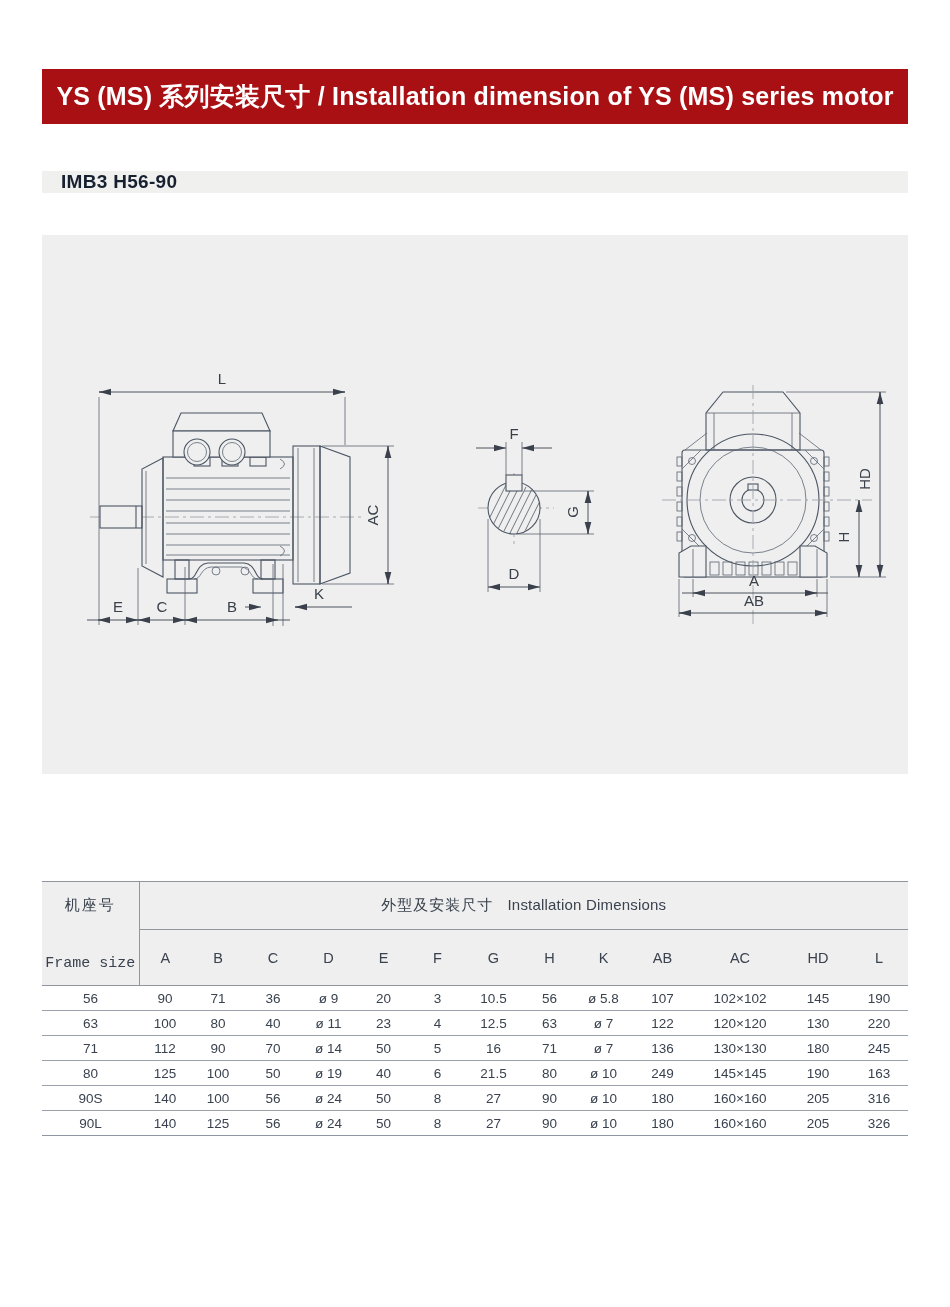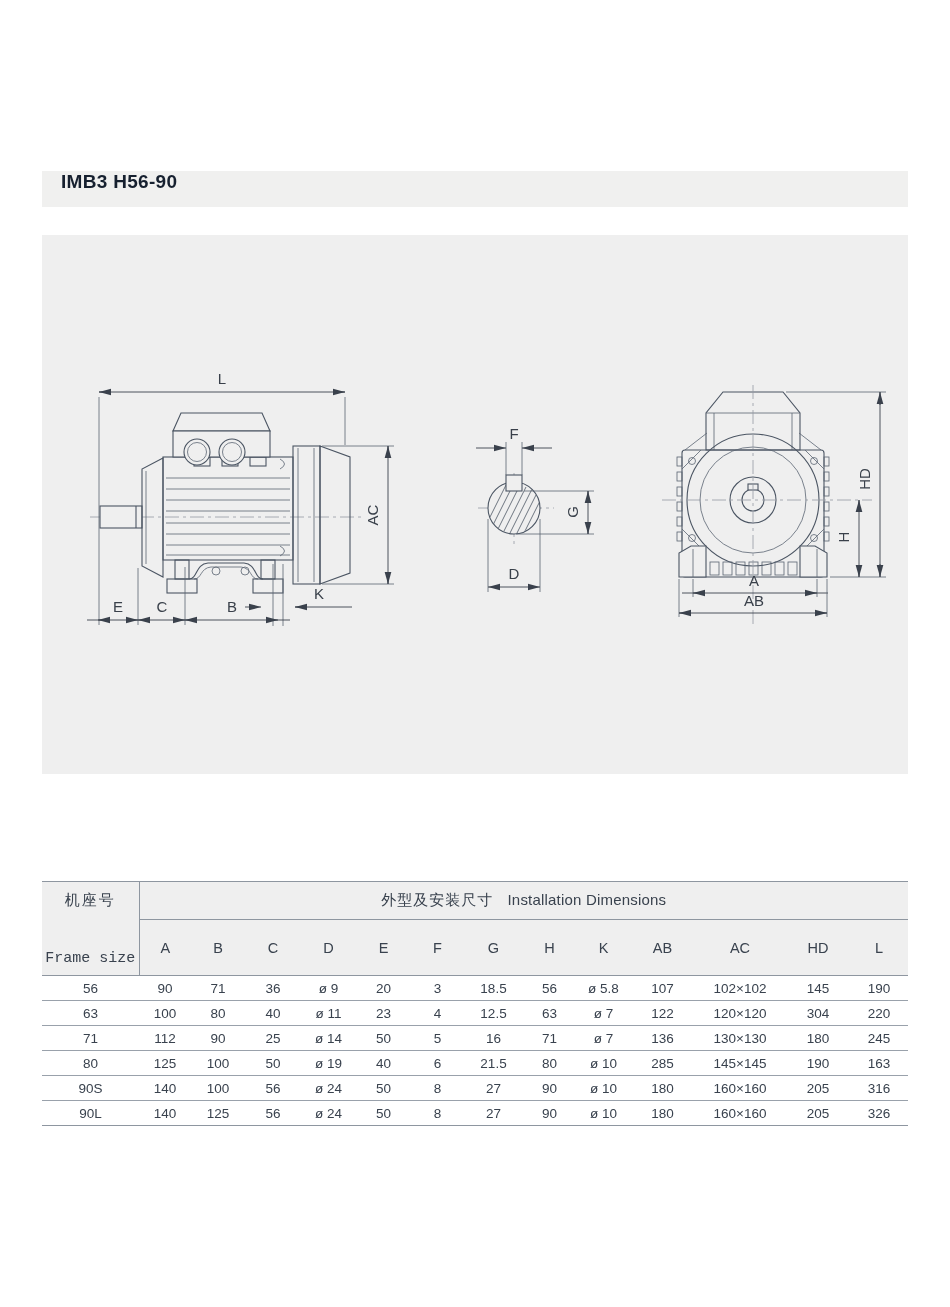--- a/index.html
+++ b/index.html
@@ -17,22 +17,22 @@
     background:#a81014;
     display:flex; align-items:center; justify-content:center;
   }
   .banner .title {
     color:#ffffff; font-size:25px; font-weight:bold; letter-spacing:0.2px;
     white-space:nowrap;
   }
 
   
   .subband {
-    position:absolute; left:42px; top:171px; width:866px; height:36px;
-    background:#f0f0ef; display:flex; align-items:flex-start;
+    position:absolute; left:42px; top:171px; width:866px; height:22px;
+    background:#f0f0ef; display:flex; align-items:center;
   }
   .subband .subtitle {
     margin-left:19px; font-size:19px; font-weight:bold; color:#16202f;
     letter-spacing:0.3px;
   }
 
   
   .drawpanel {
     position:absolute; left:42px; top:235px; width:866px; height:539px;
     background:#efefef;
@@ -55,41 +55,44 @@
   }
   table.dimtable th, table.dimtable td {
     font-weight:normal; text-align:center; vertical-align:middle;
     color:#39424e; overflow:hidden; white-space:nowrap;
   }
   th.frame-head {
     background:#efefef; border-right:1px solid #8e96a0; border-bottom:1px solid #8e96a0;
     height:94px;
   }
   th.group-head {
-    background:#efefef; border-bottom:1px solid #8e96a0; height:38px;
+    background:#efefef; border-bottom:1px solid #8e96a0; height:48px;
     font-size:15px;
   }
   th.group-head .zh { letter-spacing:1px; }
   th.group-head .en { margin-left:10px; letter-spacing:0.2px; }
   tr.colrow th {
     background:#efefef; border-bottom:1px solid #8e96a0; height:56px;
     font-size:14.5px;
   }
   .frame-zh { display:block; font-size:15px; letter-spacing:2px; margin-bottom:4px; }
   .frame-en { display:block; font-size:15px; font-family:"Liberation Mono","DejaVu Sans Mono",monospace;margin-top:40px; }
   tbody td {
     height:25px; font-size:13.5px; border-bottom:1px solid #99a1ab;
   }
   tbody tr:last-child td { border-bottom:none; }
 </style>
 </head>
 <body>
 
 <div class="page">
 
+  <div class="banner">
+    <div class="title">YS (MS) 系列安装尺寸 / Installation dimension of YS (MS) series motor</div>
+  </div>
 
   <div class="subband">
     <div class="subtitle">IMB3 H56-90</div>
   </div>
 
   <div class="drawpanel">
     <svg viewBox="0 0 866 539" width="866" height="539">
       <defs>
         <marker id="ar" viewBox="0 0 12 8" refX="11.5" refY="4" markerWidth="13" markerHeight="9" orient="auto" markerUnits="userSpaceOnUse">
           <path d="M0,0.8 L11.5,4 L0,7.2 Z" fill="#3a414c"></path>
@@ -357,49 +360,49 @@
       </thead>
       <tbody>
           <tr>
             <td>56</td>
             <td>90</td>
             <td>71</td>
             <td>36</td>
             <td>ø 9</td>
             <td>20</td>
             <td>3</td>
-            <td>18.5</td>
+            <td>10.5</td>
             <td>56</td>
             <td>ø 5.8</td>
             <td>107</td>
             <td>102×102</td>
             <td>145</td>
             <td>190</td>
           </tr>
           <tr>
             <td>63</td>
             <td>100</td>
             <td>80</td>
             <td>40</td>
             <td>ø 11</td>
             <td>23</td>
             <td>4</td>
             <td>12.5</td>
             <td>63</td>
             <td>ø 7</td>
             <td>122</td>
             <td>120×120</td>
-            <td>304</td>
+            <td>130</td>
             <td>220</td>
           </tr>
           <tr>
             <td>71</td>
             <td>112</td>
             <td>90</td>
-            <td>25</td>
+            <td>70</td>
             <td>ø 14</td>
             <td>50</td>
             <td>5</td>
             <td>16</td>
             <td>71</td>
             <td>ø 7</td>
             <td>136</td>
             <td>130×130</td>
             <td>180</td>
             <td>245</td>
@@ -408,21 +411,21 @@
             <td>80</td>
             <td>125</td>
             <td>100</td>
             <td>50</td>
             <td>ø 19</td>
             <td>40</td>
             <td>6</td>
             <td>21.5</td>
             <td>80</td>
             <td>ø 10</td>
-            <td>285</td>
+            <td>249</td>
             <td>145×145</td>
             <td>190</td>
             <td>163</td>
           </tr>
           <tr>
             <td>90S</td>
             <td>140</td>
             <td>100</td>
             <td>56</td>
             <td>ø 24</td>

